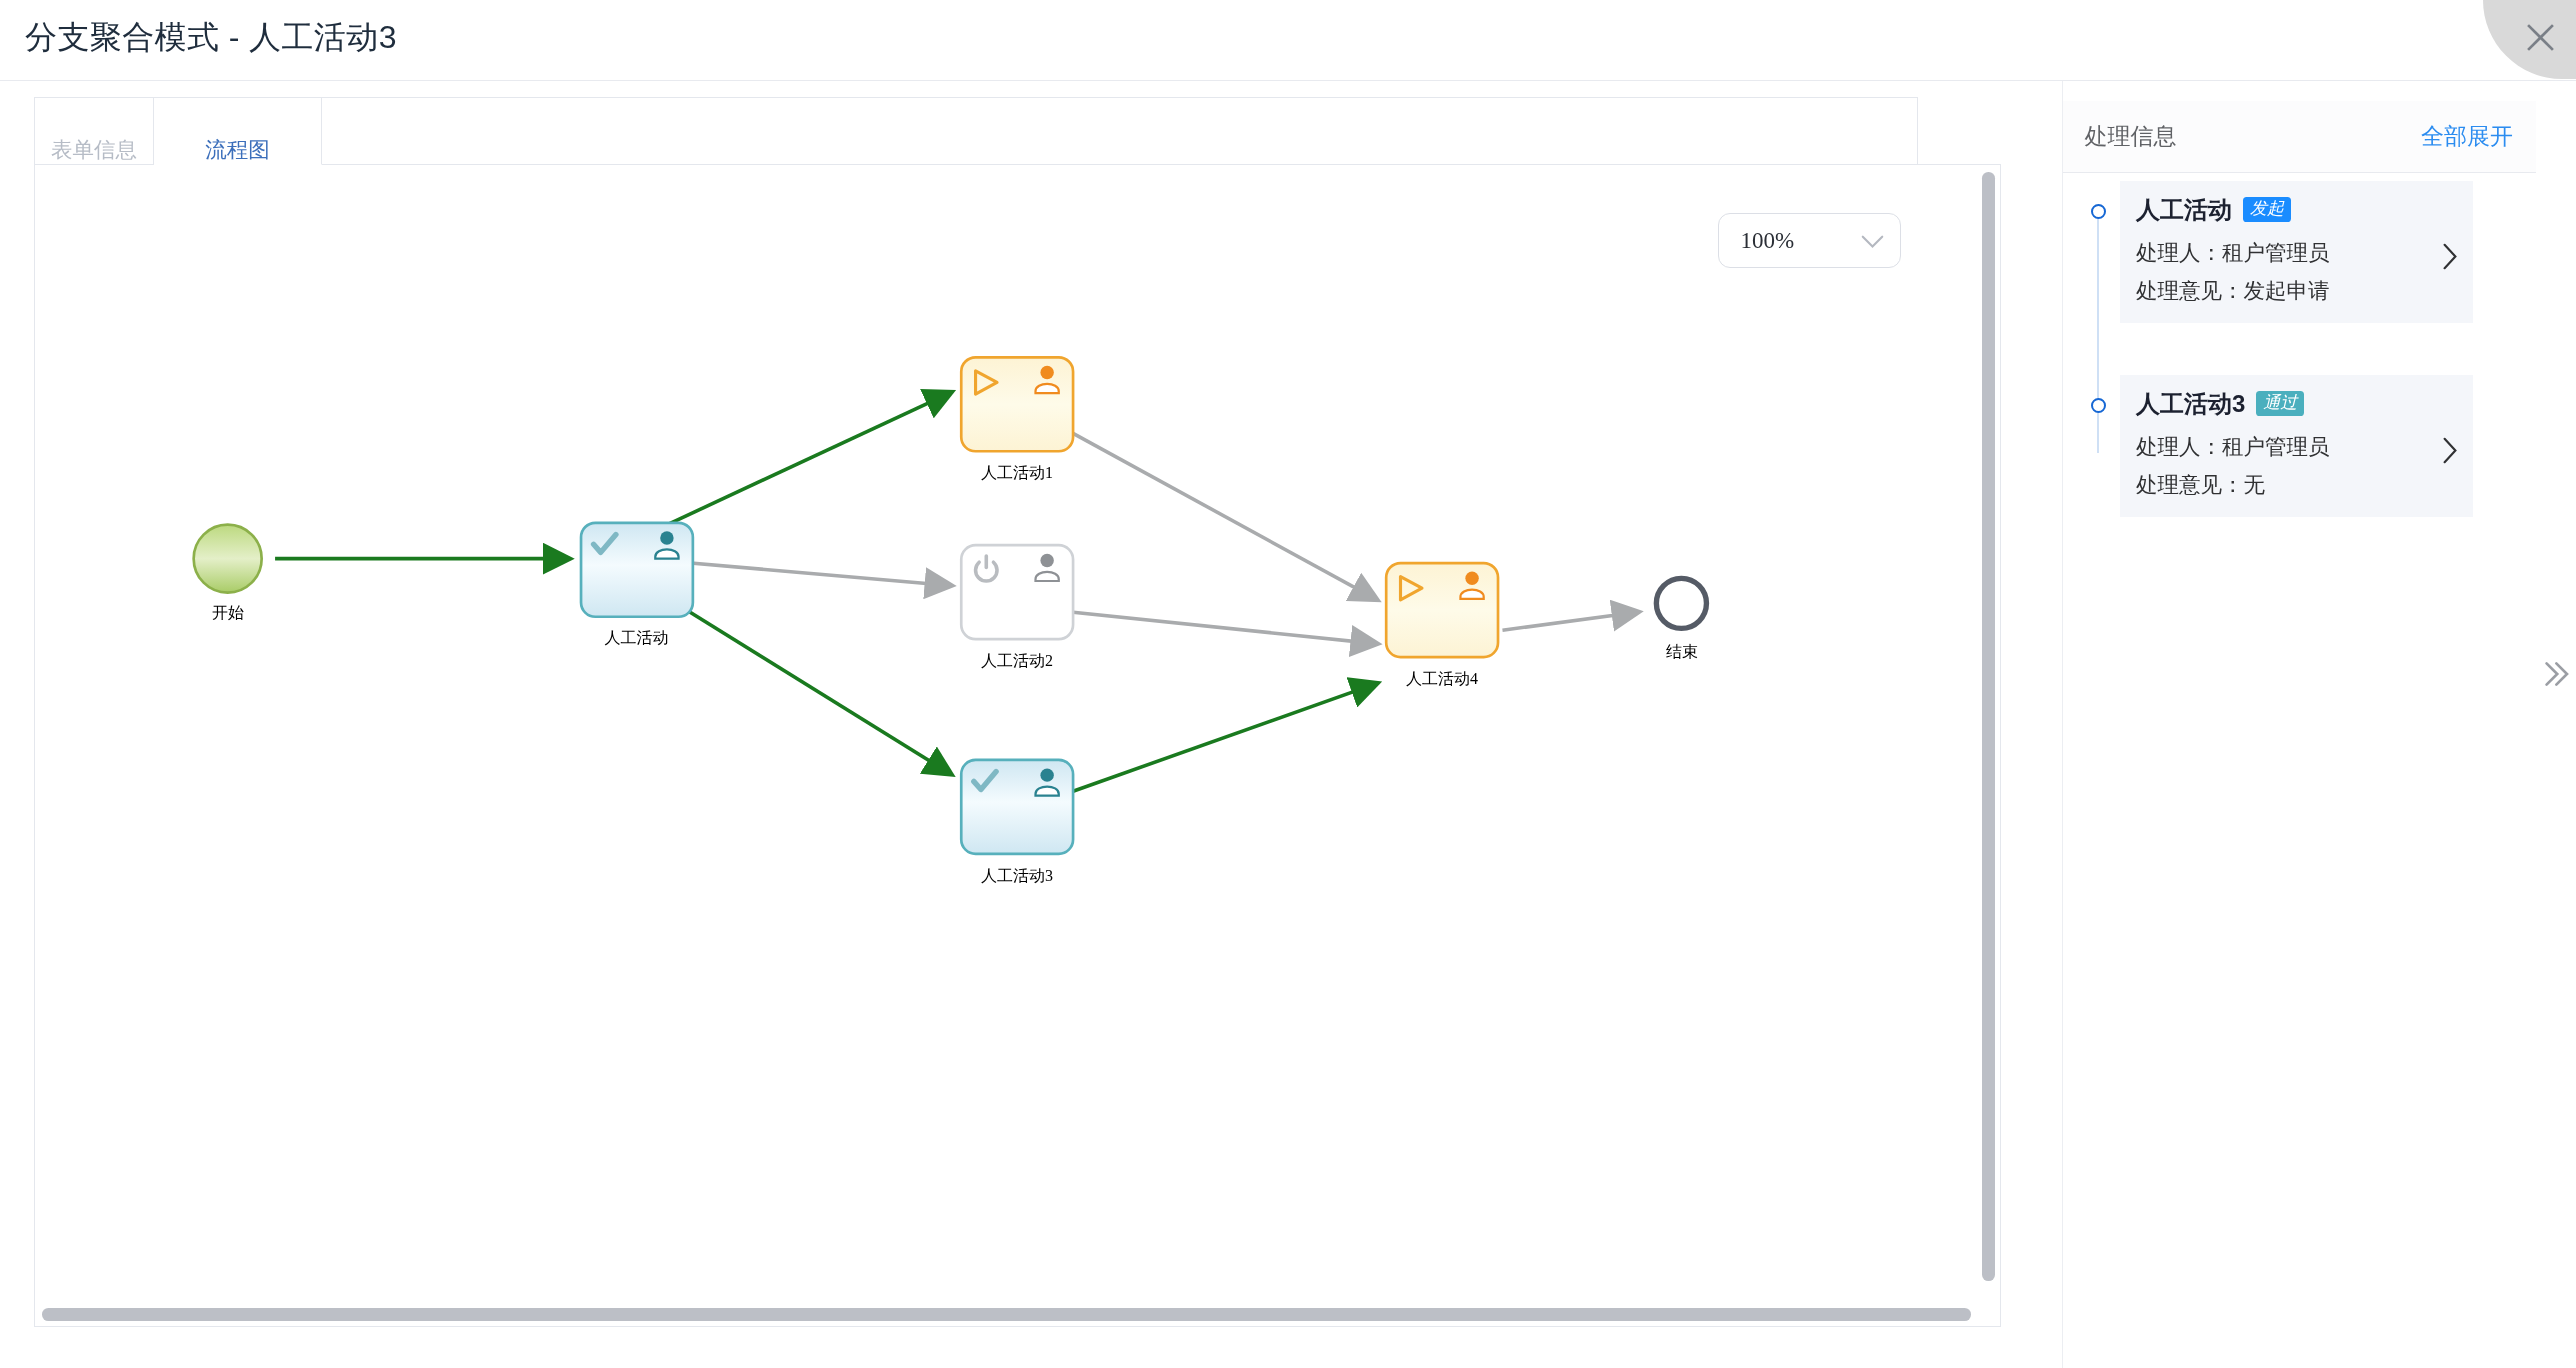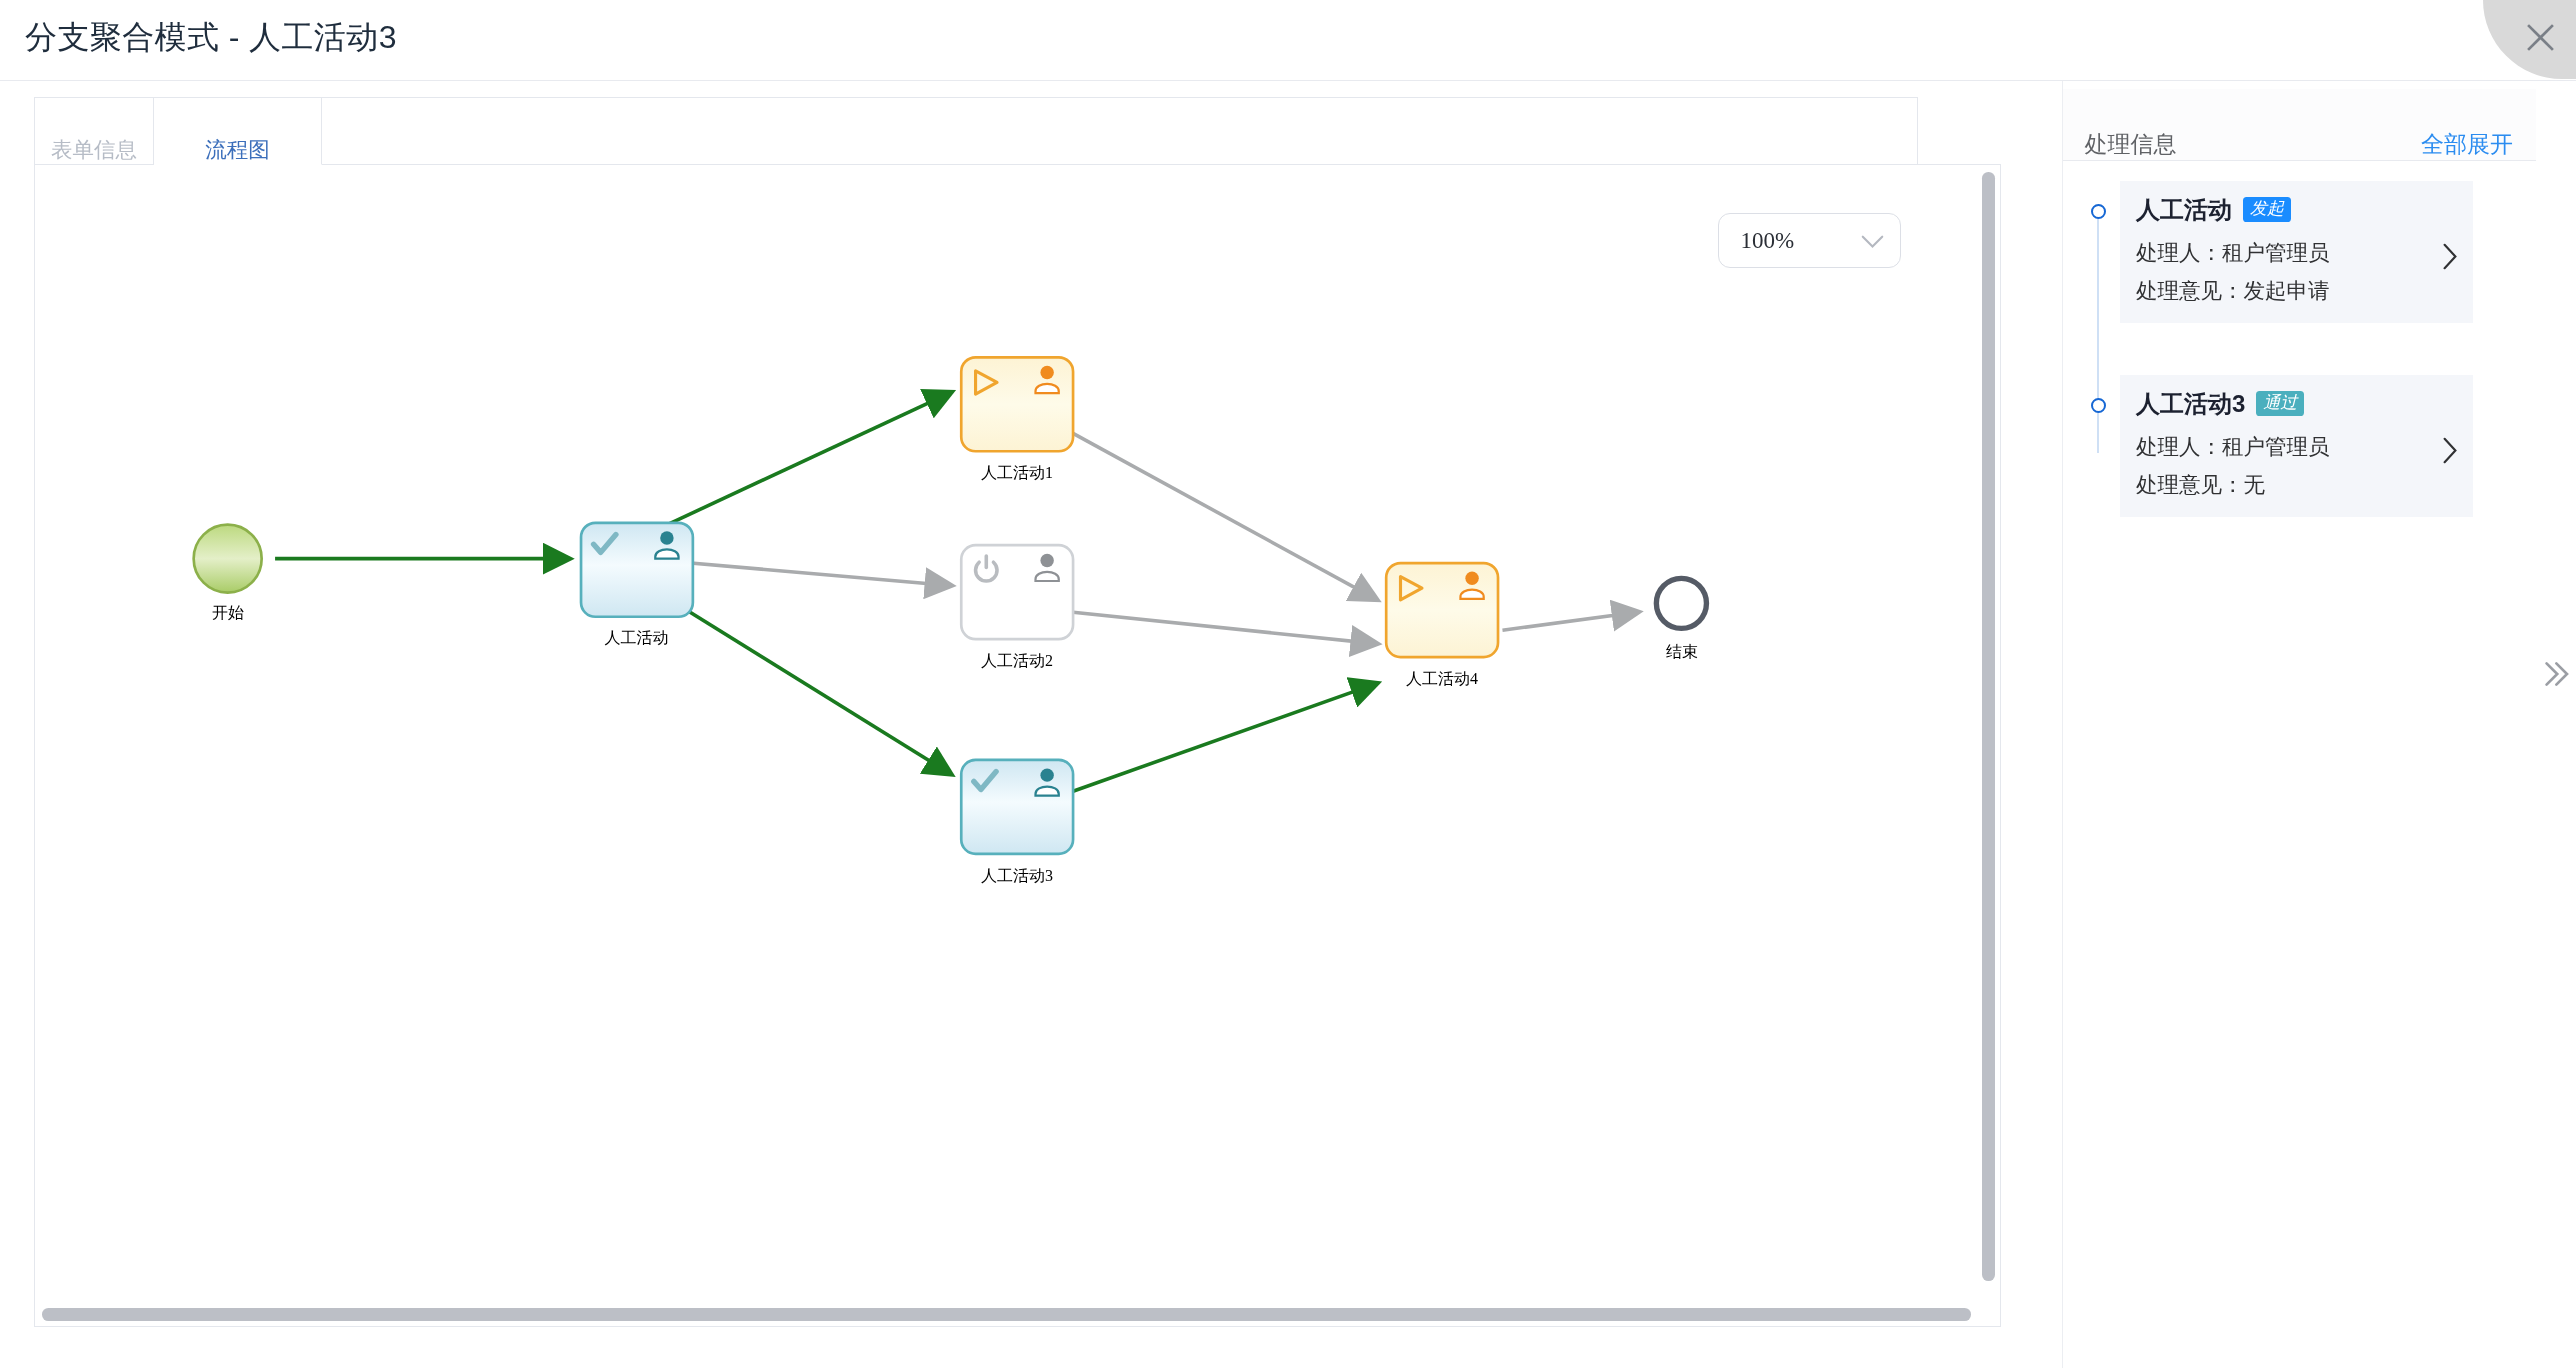--- a/index.html
+++ b/index.html
@@ -82,23 +82,23 @@
     font-family: Liberation Serif, serif;
   }
 
   
   .right-panel {
     position: absolute; left: 2062px; top: 81px;
     width: 514px; height: 1288px;
     background: #fff; border-left: 1.8px solid #eceef2;
   }
   .panel-header {
-    position: absolute; left: 0; top: 8px; width: 473px; height: 72px;
+    position: absolute; left: 0; top: 20px; width: 473px; height: 72px;
     border-bottom: 0.9px solid #e8eaef; background: #fcfcfd;
-    display: flex; align-items: flex-end; justify-content: space-between;
+    display: flex; align-items: center; justify-content: space-between;
     padding: 0 23px 0 21.5px;
   }
   .panel-title { font-size: 23px; color: #606266; }
   .panel-expand-all { font-size: 23px; color: #2b8cf0; cursor: pointer; }
 
   .timeline { position: absolute; left: 0; top: 100px; width: 473px; }
   .tl-line {
     position: absolute; left: 34px; top: 34px; width: 1.8px; height: 238px;
     background: #cfe0f5;
   }

